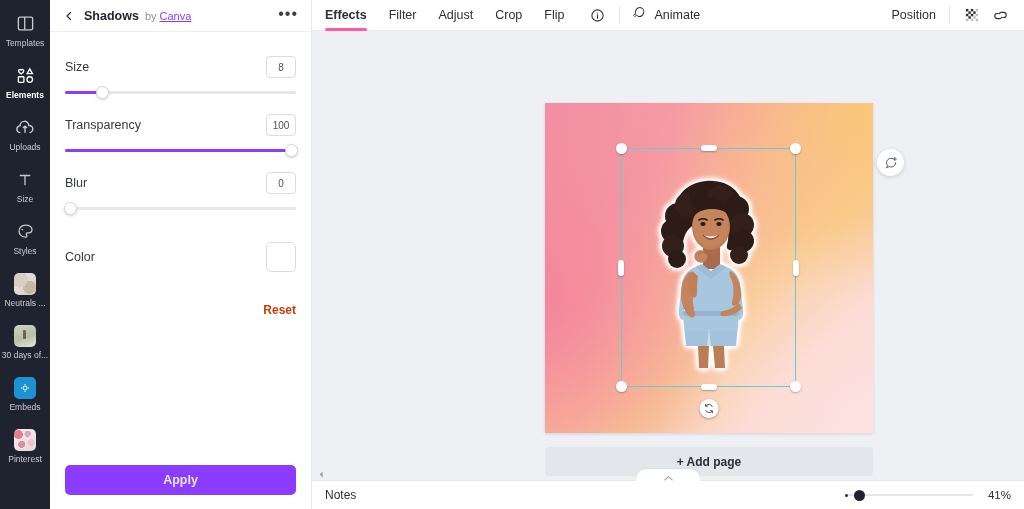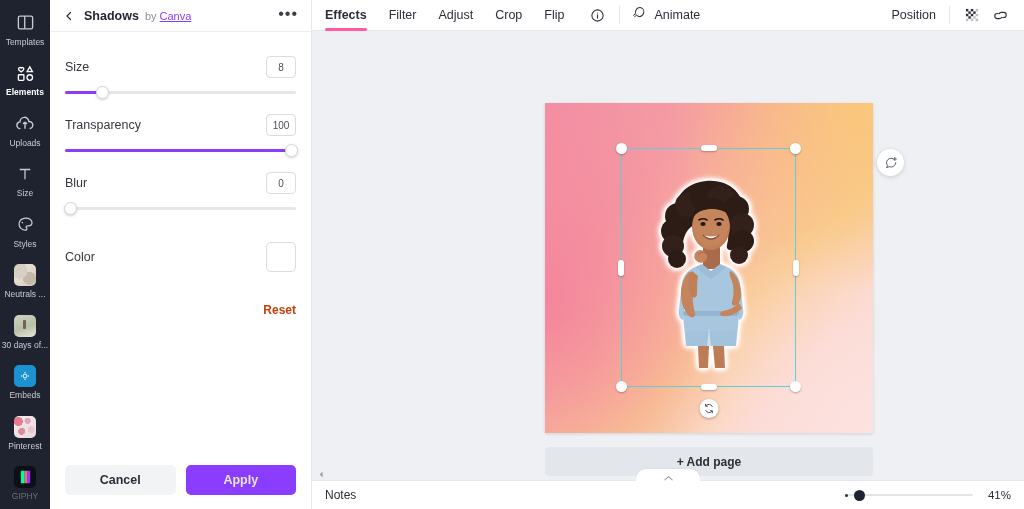--- a/index.html
+++ b/index.html
@@ -380,30 +380,20 @@
         </svg>
       </span>
       <span class="rail-label">Embeds</span>
     </div>
 
     <div class="rail-item">
       <span class="thumb thumb-pinterest"></span>
       <span class="rail-label">Pinterest</span>
     </div>
 
-    <div class="rail-item dim">
-      <span class="thumb thumb-giphy">
-        <svg width="11" height="14" viewBox="0 0 14 18">
-          <rect x="1" y="1" width="5" height="16" fill="#00ff99"></rect>
-          <rect x="6" y="1" width="4" height="16" fill="#ff6666"></rect>
-          <rect x="9" y="1" width="4" height="16" fill="#9933ff"></rect>
-        </svg>
-      </span>
-      <span class="rail-label">GIPHY</span>
-    </div>
   </div>
 
   <div class="panel">
 
     <div class="panel-head">
       <span class="back-chevron">
         <svg width="12" height="12" viewBox="0 0 24 24" fill="none" stroke="currentColor" stroke-width="2.4" stroke-linecap="round" stroke-linejoin="round">
           <polyline points="15 5 8 12 15 19"></polyline>
         </svg>
       </span>
@@ -457,21 +447,20 @@
         <span class="ctrl-label">Color</span>
         <span class="color-swatch"></span>
       </div>
 
       <div class="reset-row">
         <span class="reset-link">Reset</span>
       </div>
     </div>
 
     <div class="panel-foot">
-      <button class="btn btn-cancel">Cancel</button>
       <button class="btn btn-apply">Apply</button>
     </div>
   </div>
 
   <div class="editor">
 
     <div class="topbar">
       <span class="tab active">Effects</span>
       <span class="tab">Filter</span>
       <span class="tab">Adjust</span>

